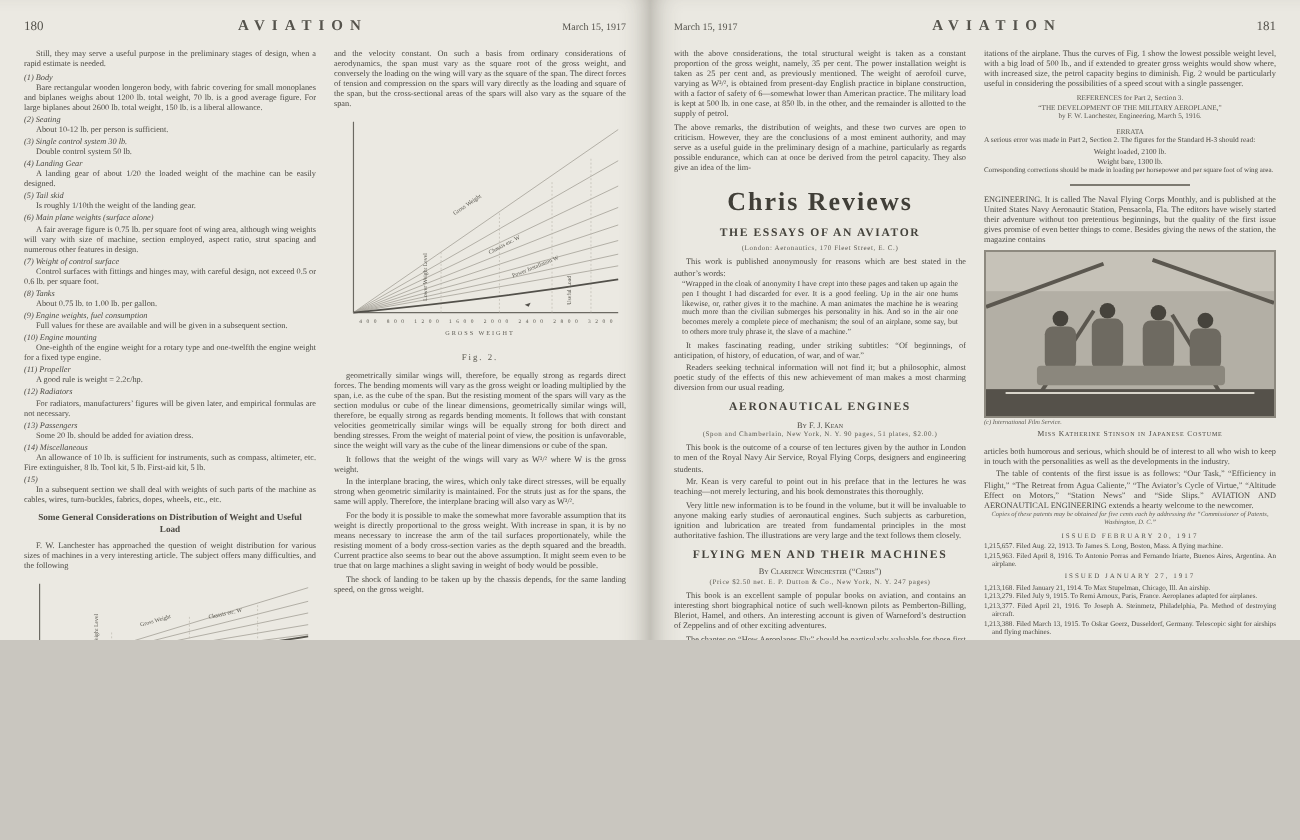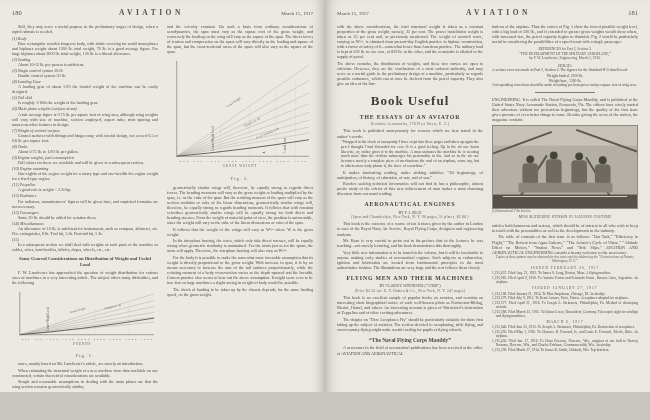--- a/index.html
+++ b/index.html
@@ -1,16 +1,16 @@
 <!DOCTYPE html>
 <html><head>
 <meta charset="utf-8">
 <style>
   html,body{margin:0;padding:0;background:#c9c6bf;}
-  .canvas{position:relative;width:650px;height:392px;overflow:hidden;display:flex;
+  .canvas{position:relative;width:650px;height:320px;overflow:hidden;display:flex;
           font-family:"Liberation Serif","DejaVu Serif",serif;color:#4c4a44;background:#e9e7e0;}
   .page{width:325px;height:420px;box-sizing:border-box;padding:8px 12px 4px 12px;background:#ebe9e2;overflow:hidden;}
   .page-left{box-shadow:inset -10px 0 14px -10px rgba(60,55,45,.45);}
   .page-right{box-shadow:inset 10px 0 14px -10px rgba(60,55,45,.45);background:#eae8e1;}
   .pg-header{display:flex;justify-content:space-between;align-items:baseline;font-size:6px;margin-bottom:7px;color:#55534c;}
   .mast{font-size:7.5px;font-weight:bold;letter-spacing:3.5px;}
   .pg-num{font-size:6.5px;}
   .pg-date{font-size:5px;}
   .cols{display:flex;gap:9px;height:376px;}
   .col{flex:1;overflow:hidden;font-size:4.15px;line-height:1.22;text-align:justify;}
@@ -168,21 +168,21 @@
       <span class="pg-date">March 15, 1917</span>
       <span class="mast">AVIATION</span>
       <span class="pg-num">181</span>
     </div>
     <div class="cols">
       <div class="col">
         <div>
             <div class="para no-indent">with the above considerations, the total structural weight is taken as a constant proportion of the gross weight, namely, 35 per cent.  The power installation weight is taken as 25 per cent and, as previously mentioned.  The weight of aerofoil curve, varying as W³/², is obtained from present-day English practice in biplane construction, with a factor of safety of 6—somewhat lower than American practice.  The military load is kept at 500 lb. in one case, at 850 lb. in the other, and the remainder is allotted to the supply of petrol.</div>
             <div class="para no-indent">The above remarks, the distribution of weights, and these two curves are open to criticism.  However, they are the conclusions of a most eminent authority, and may serve as a useful guide in the preliminary design of a machine, particularly as regards possible endurance, which can at once be derived from the petrol capacity.  They also give an idea of the lim-</div>
           </div>
-        <div class="h-reviews">Book Useful</div>
+        <div class="h-reviews">Chris Reviews</div>
 
         <div>
           <div class="h-sub">THE ESSAYS OF AN AVIATOR</div>
           <div class="h-pub">(London:  Aeronautics, 170 Fleet Street, E. C.)</div>
           <div class="para">This work is published anonymously for reasons which are best stated in the author’s words:</div>
           <div class="quote">“Wrapped in the cloak of anonymity I have crept into these pages and taken up again the pen I thought I had discarded for ever.  It is a good feeling.  Up in the air one hums likewise, or, rather gives it to the machine.  A man animates the machine he is wearing much more than the civilian submerges his personality in his.  And so in the air one becomes merely a complete piece of mechanism; the soul of an airplane, some say, but to others more truly phrase it, the slave of a machine.”</div>
           <div class="para">It makes fascinating reading, under striking subtitles: “Of beginnings, of anticipation, of history, of education, of war, and of war.”</div>
           <div class="para">Readers seeking technical information will not find it; but a philosophic, almost poetic study of the effects of this new achievement of man makes a most charming diversion from our usual reading.</div>
         </div>
 

